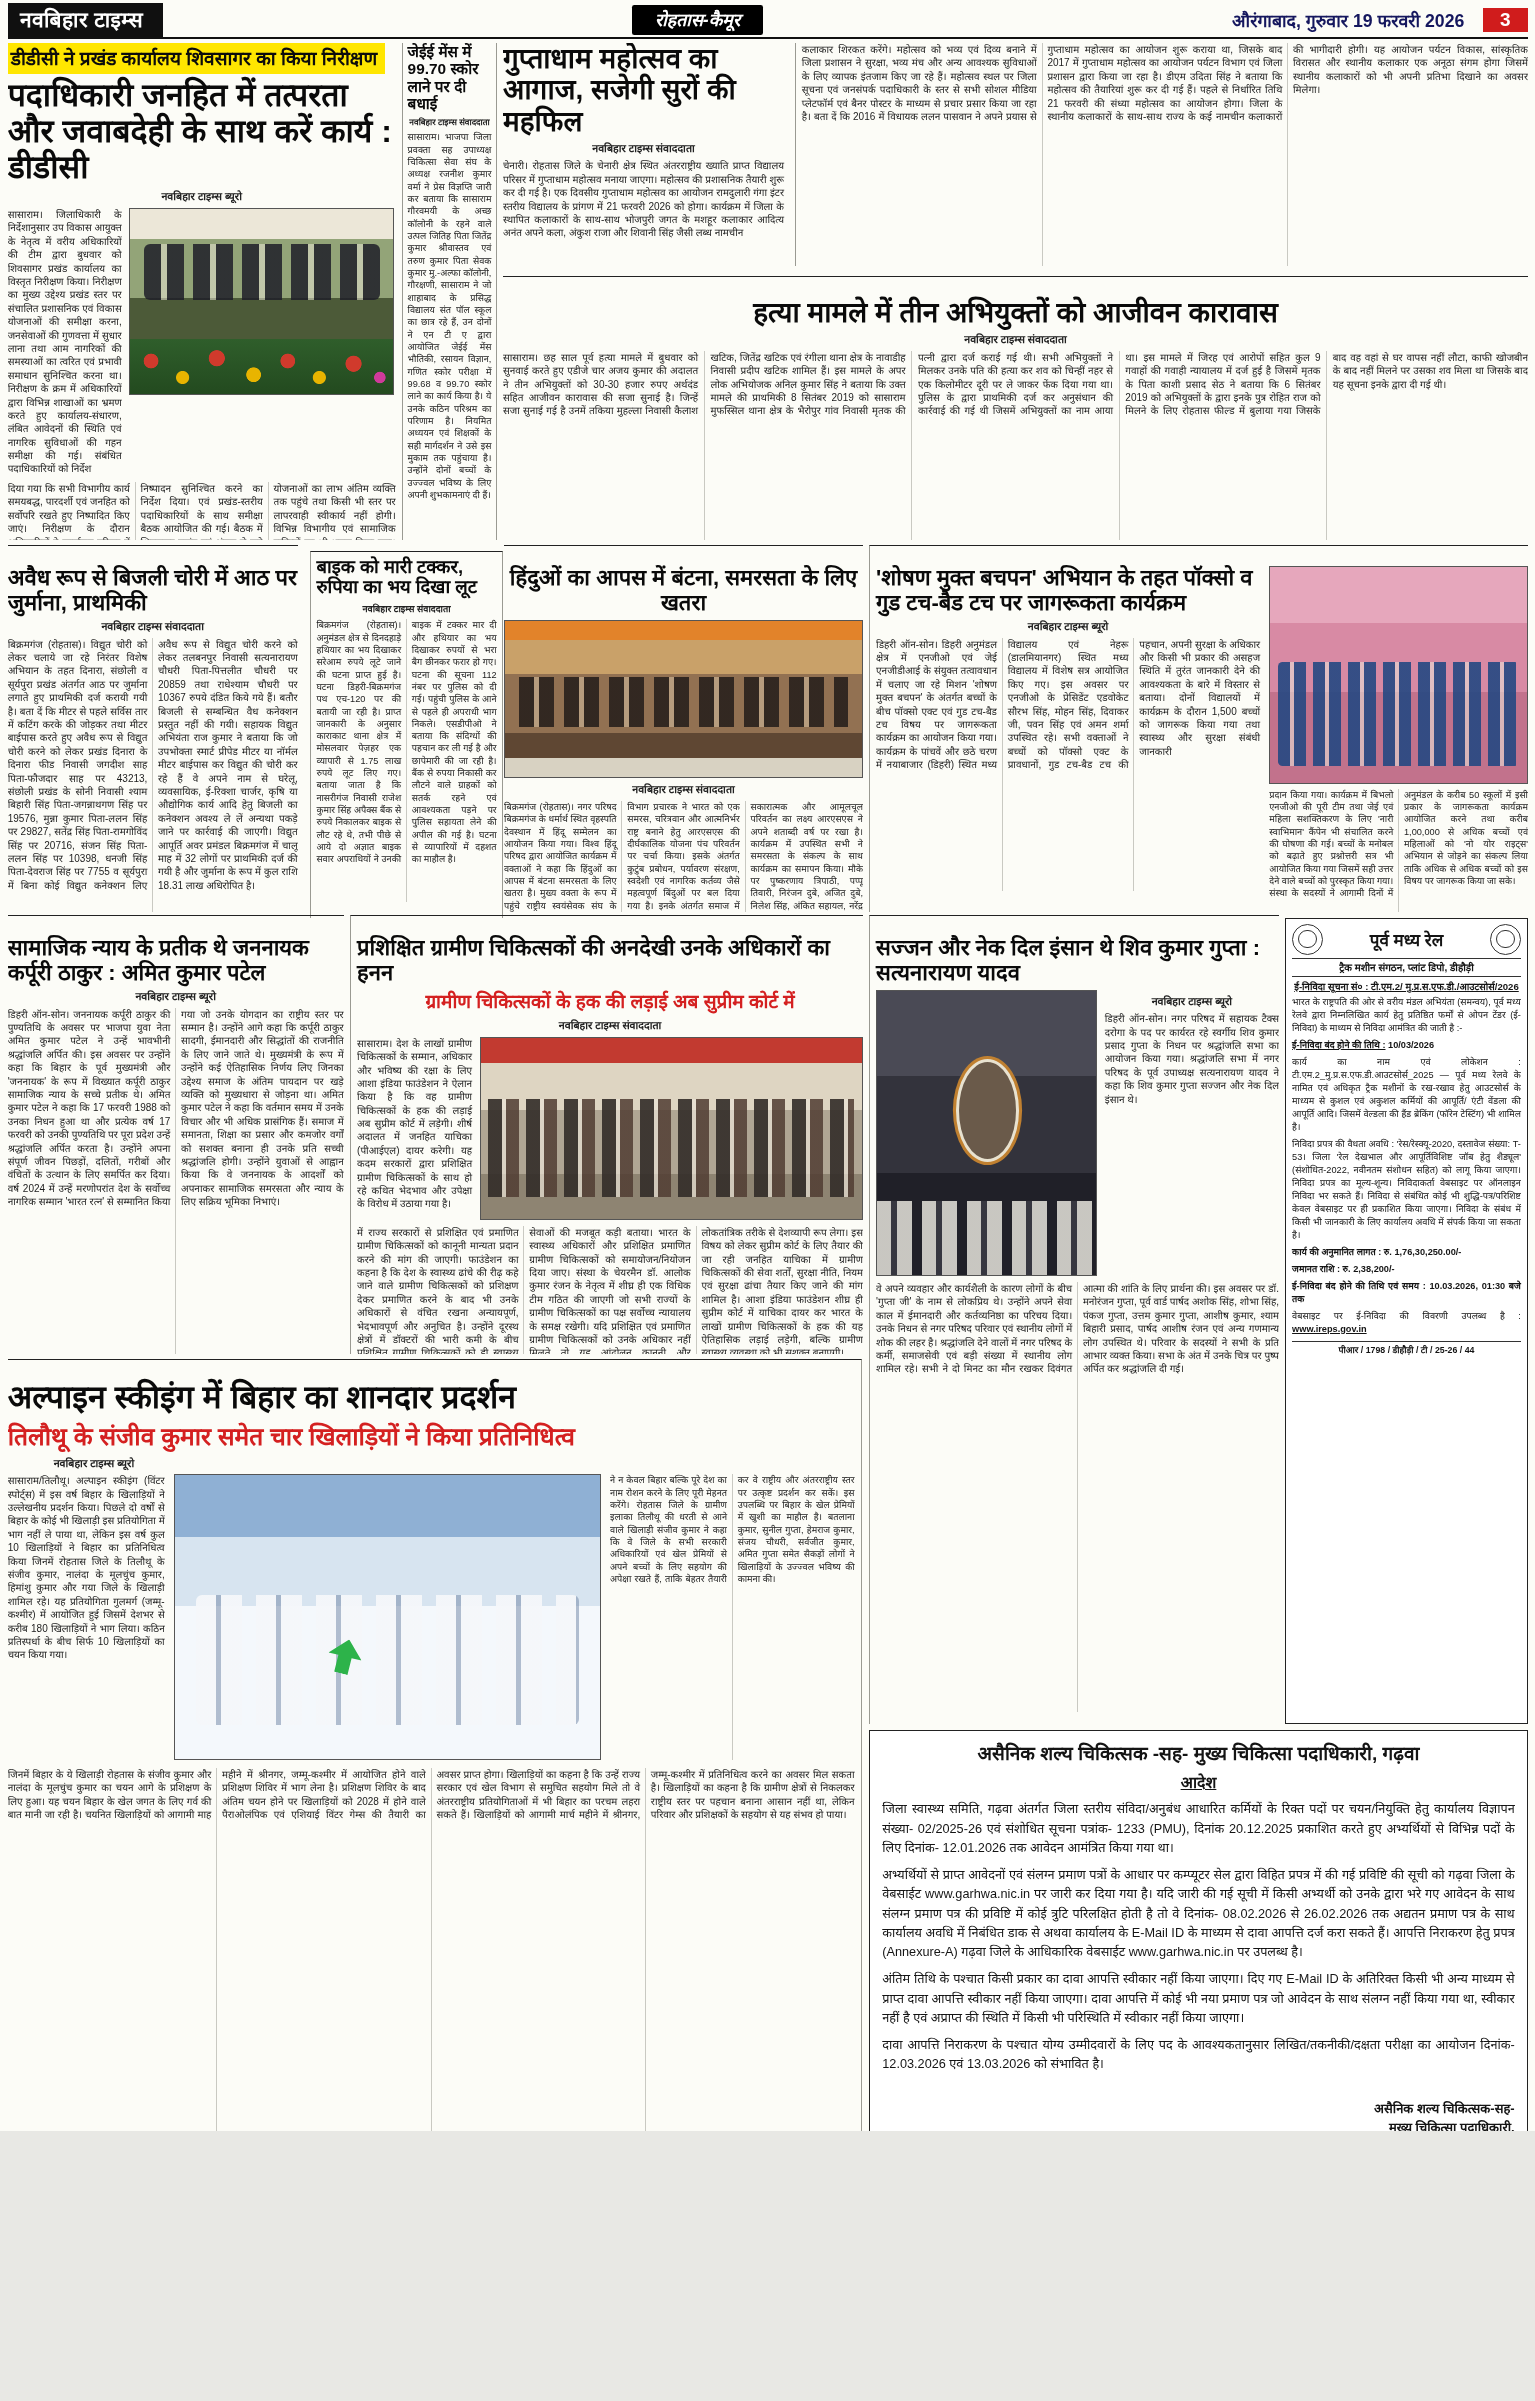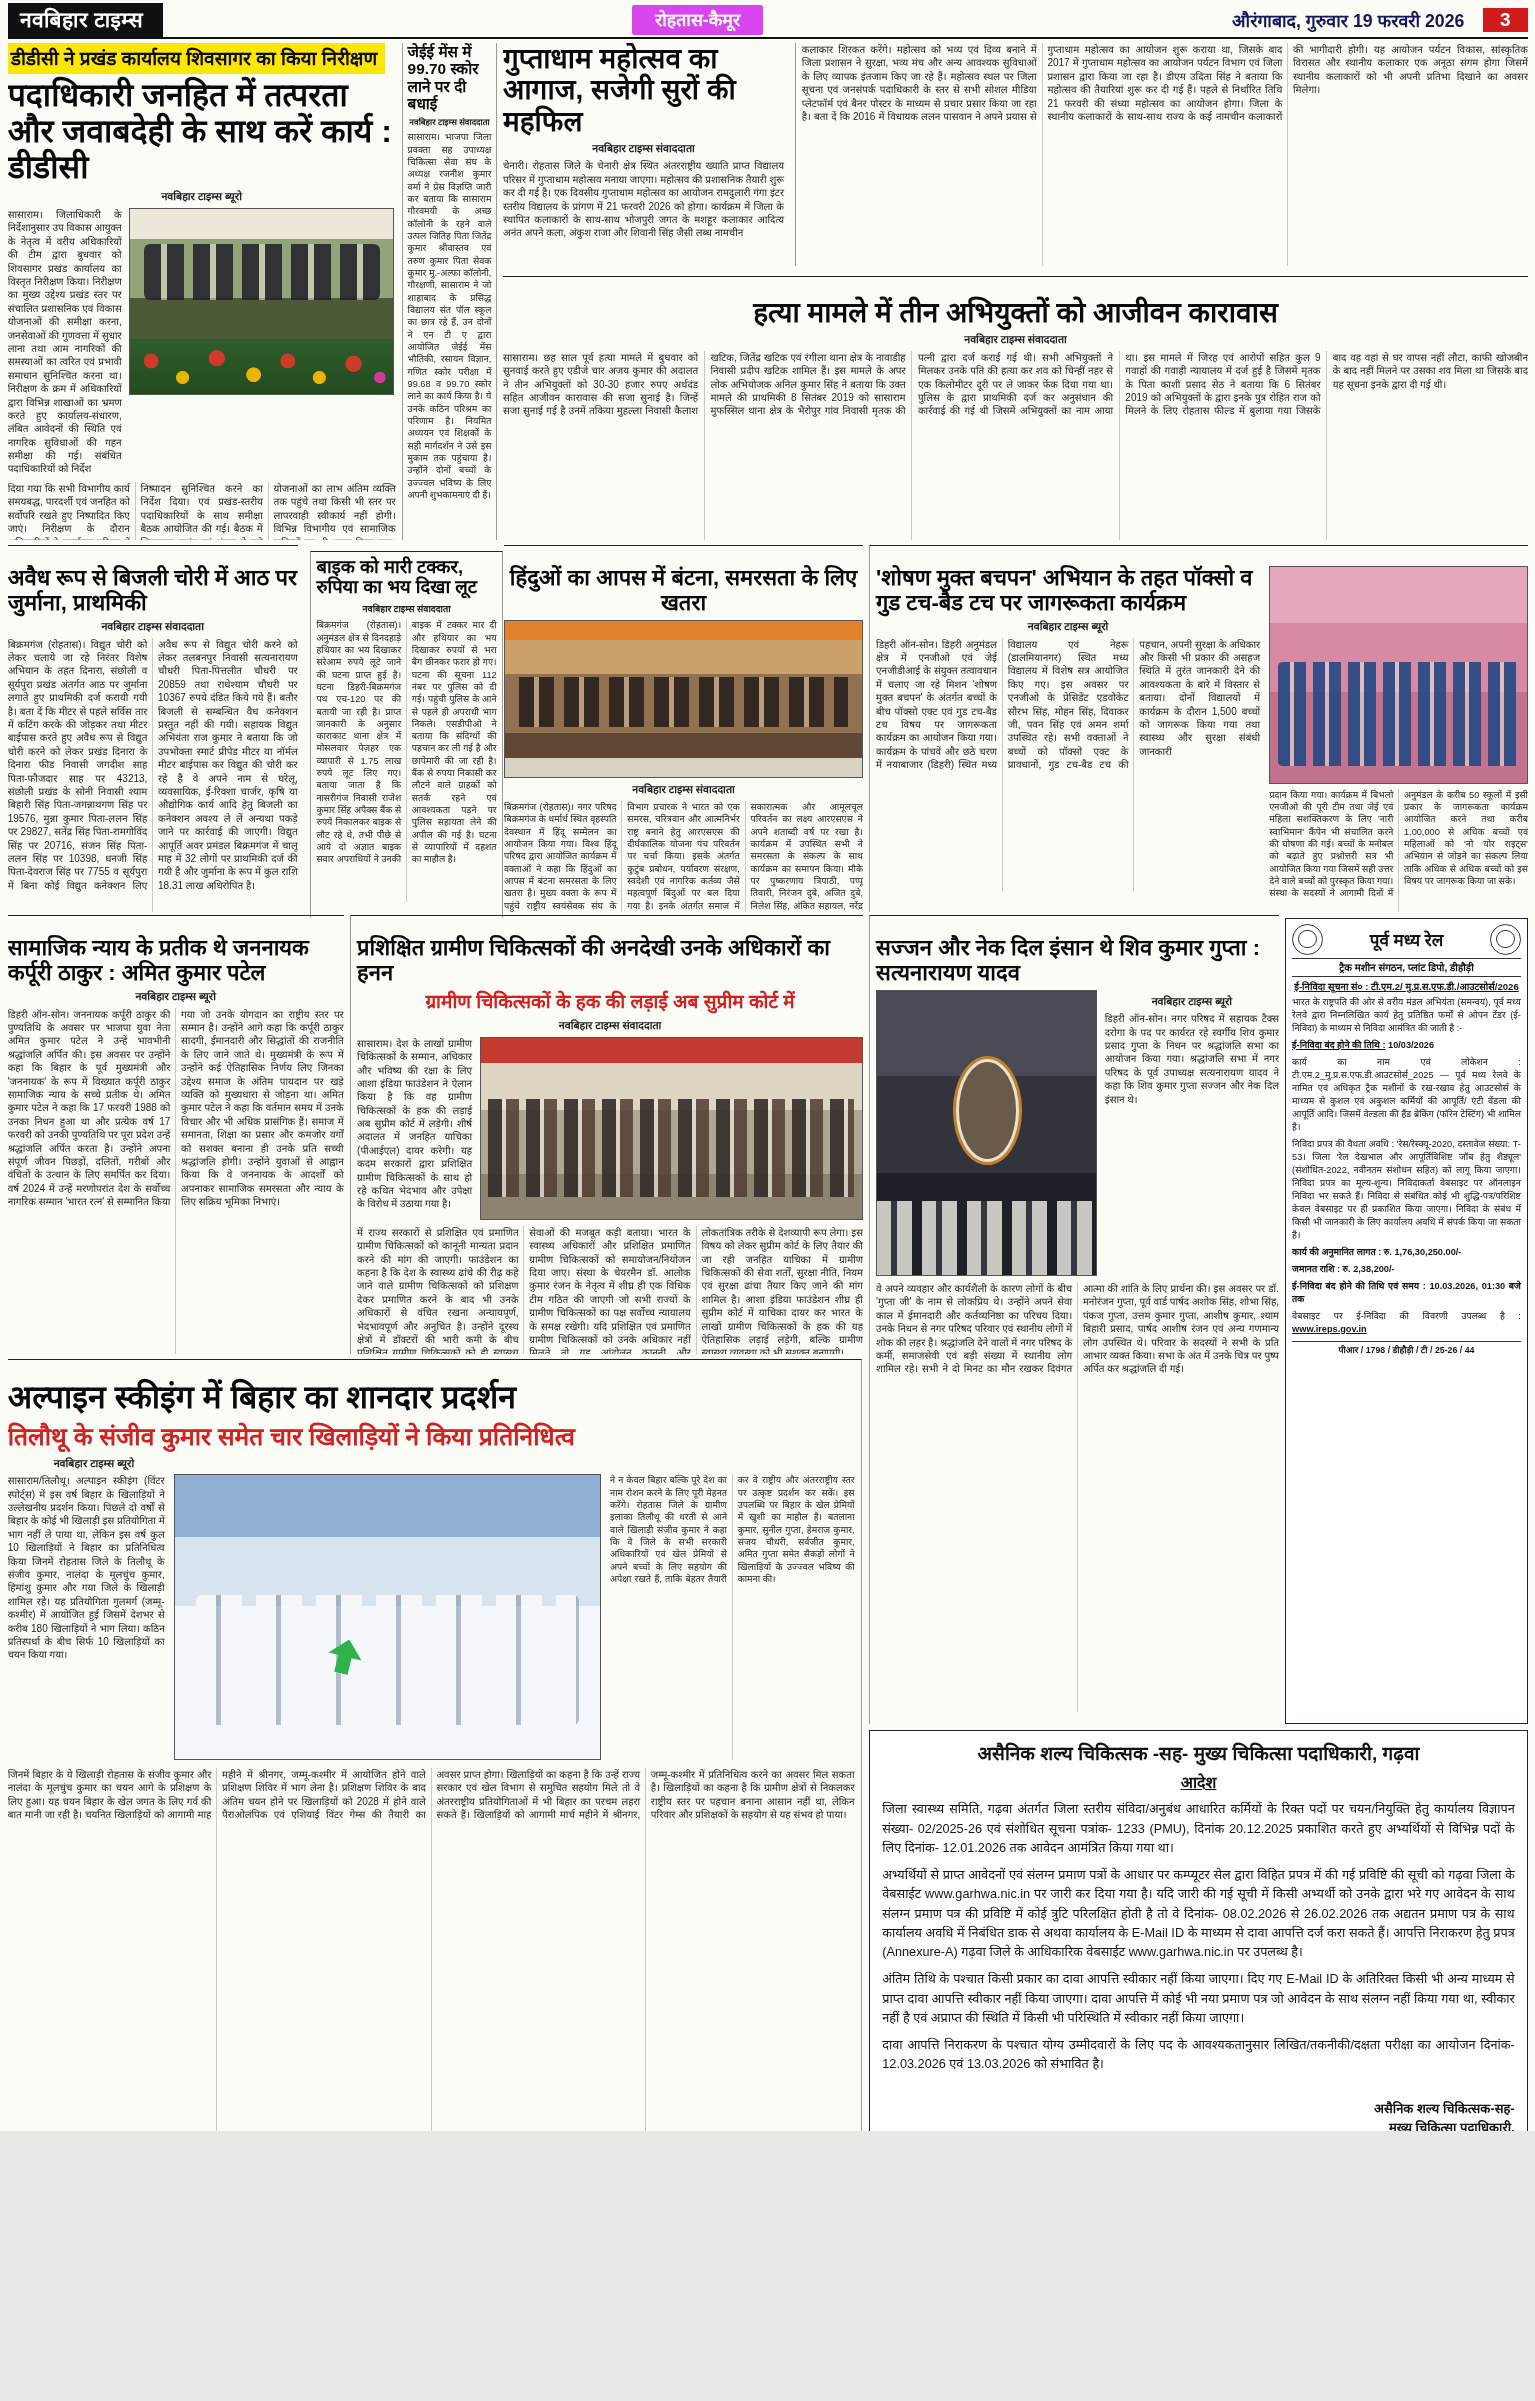--- a/index.html
+++ b/index.html
@@ -5,21 +5,21 @@
   * { margin:0; padding:0; box-sizing:border-box; }
   html,body { background:#e8e8e4; }
   body { width:1535px; font-family:"Liberation Sans","DejaVu Sans",sans-serif; color:#141414; }
   .page { position:relative; width:1535px; height:2131px; background:#fcfcf7; overflow:hidden; }
   .abs { position:absolute; }
 
   
   #masthead { left:7.7px; top:4.6px; width:1520px; height:31px; display:flex; align-items:center; }
   .mh-left { background:#101010; color:#fff; font-weight:bold; font-size:21px; padding:2.3px 20px 3.8px 12.3px; letter-spacing:0.4px; }
   .mh-spacer { flex:1; }
-  .mh-center { background:#d946ef; color:#fff; font-weight:bold; font-size:17.7px; padding:2.3px 23px 3.8px; border-radius:2.3px; }
+  .mh-center { background:#000000; color:#fff; font-weight:bold; font-size:17.7px; padding:2.3px 23px 3.8px; border-radius:2.3px;font-style:italic; }
   .mh-date { color:#15175e; font-weight:bold; font-size:17.7px; margin-right:18.4px; }
   .mh-page { background:#d01c1c; color:#fff; font-weight:bold; font-size:19px; width:45px; height:24.6px; display:flex; align-items:center; justify-content:center; }
   #rule-top { left:7.7px; top:37px; width:1520px; height:2.3px; background:#111; border-top:0.8px solid #111; }
 
   
   .art { overflow:hidden; }
   .kicker { display:inline-block; background:#ffe600; color:#0c0c0c; font-weight:bold; font-size:19px; padding:1.5px 7.7px 3.1px 3.1px; margin-bottom:4.6px; }
   .head { color:#0a0a0a; font-weight:800; line-height:1.12; }
   .head-xl { font-size:32px; }
   .head-lg { font-size:28px; }

